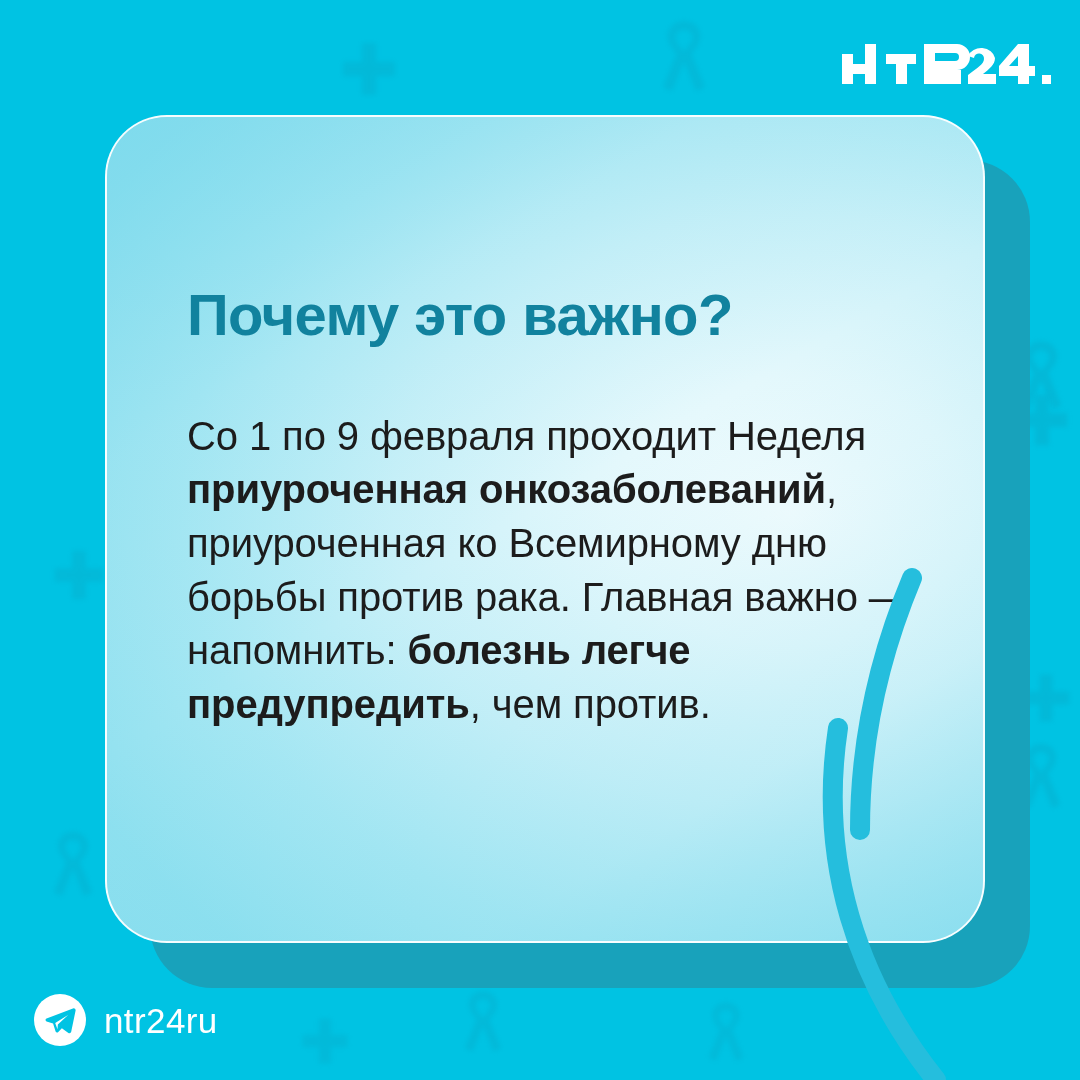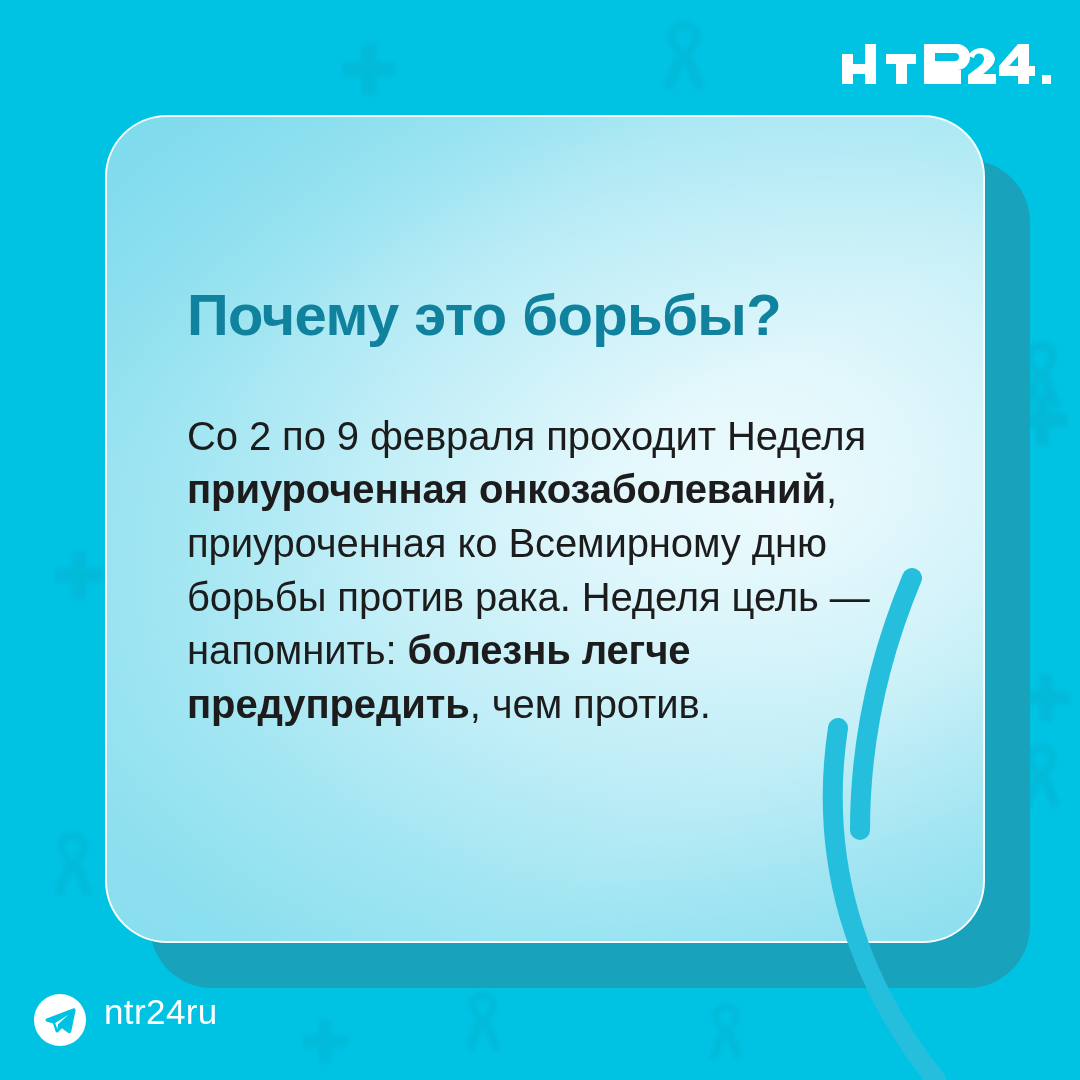--- a/index.html
+++ b/index.html
@@ -154,21 +154,21 @@
     gap: 0;
   }
   .logo svg { display: block; height: 48px; }
 
   
   .footer {
     position: absolute;
     left: 34px;
     bottom: 34px;
     display: flex;
-    align-items: flex-start;
+    align-items: center;
     gap: 18px;
   }
   .tg-badge {
     width: 52px;
     height: 52px;
     border-radius: 50%;
     background: #ffffff;
     display: flex;
     align-items: center;
     justify-content: center;
@@ -254,24 +254,24 @@
       </svg>
     </div>
   </div>
 
   <div class="card-shadow"></div>
 
   <div class="card">
     <div class="card-inner-glow"></div>
 
     <div class="card-content">
-      <h1 class="headline">Почему это борьбы?</h1>
+      <h1 class="headline">Почему это важно?</h1>
 
       <p class="bodytext">
-        <span>Со 2 по 9 февраля проходит Неделя </span><b>приуроченная онкозаболеваний</b><span>, приуроченная ко Всемирному дню борьбы против рака. Неделя цель — напомнить: </span><b>болезнь легче предупредить</b><span>, чем против.</span>
+        <span>Со 1 по 9 февраля проходит Неделя </span><b>приуроченная онкозаболеваний</b><span>, приуроченная ко Всемирному дню борьбы против рака. Главная важно — напомнить: </span><b>болезнь легче предупредить</b><span>, чем против.</span>
       </p>
     </div>
   </div>
 
   <div class="accent-strokes">
     <svg viewBox="0 0 320 520" aria-hidden="true">
       <path d="M152 18 C 116 104, 100 186, 100 270"></path>
       <path d="M78 168 C 58 300, 96 420, 176 520"></path>
     </svg>
   </div>

